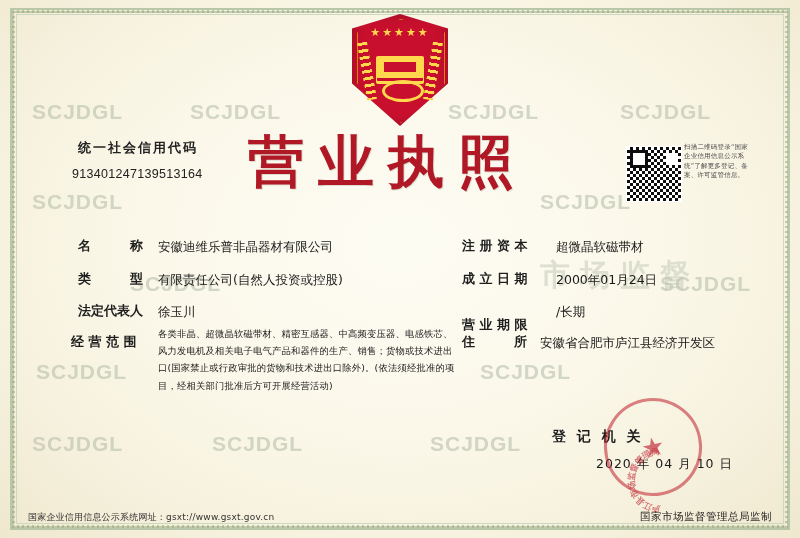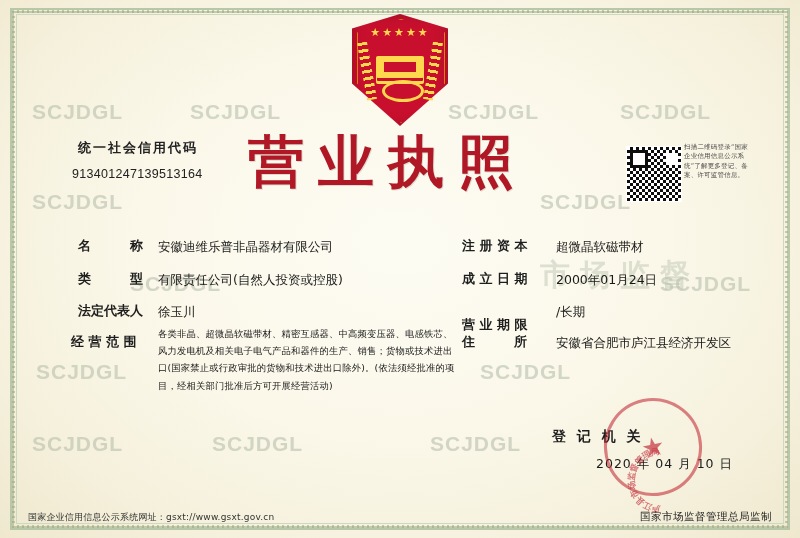--- a/index.html
+++ b/index.html
@@ -370,21 +370,21 @@
     <div class="scope-text">各类非晶、超微晶软磁带材、精密互感器、中高频变压器、电感铁芯、风力发电机及相关电子电气产品和器件的生产、销售；货物或技术进出口(国家禁止或行政审批的货物和技术进出口除外)。(依法须经批准的项目，经相关部门批准后方可开展经营活动)</div>
 
     <div class="flabel" style="left:462px; top:237px;">注 册 资 本</div>
     <div class="flabel" style="left:462px; top:270px;">成 立 日 期</div>
     <div class="flabel" style="left:462px; top:316px;">营 业 期 限</div>
     <div class="flabel" style="left:462px; top:333px;">住　　　所</div>
 
     <div class="fvalue" style="left:556px; top:239px;">超微晶软磁带材</div>
     <div class="fvalue" style="left:556px; top:272px;">2000年01月24日</div>
     <div class="fvalue" style="left:556px; top:304px;">/长期</div>
-    <div class="fvalue" style="left:556px; top:335px;">安徽省合肥市庐江县经济开发区</div>
+    <div class="fvalue" style="left:540px; top:335px;">安徽省合肥市庐江县经济开发区</div>
   </div>
 
   <div class="reg-auth">登 记 机 关</div>
 
   <div class="reg-date">
     <span>2020</span>
     <span>年</span>
     <span>04</span>
     <span>月</span>
     <span>10</span>

